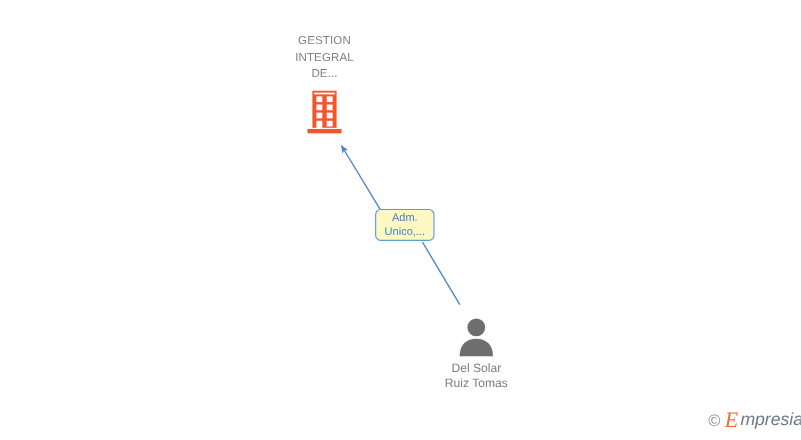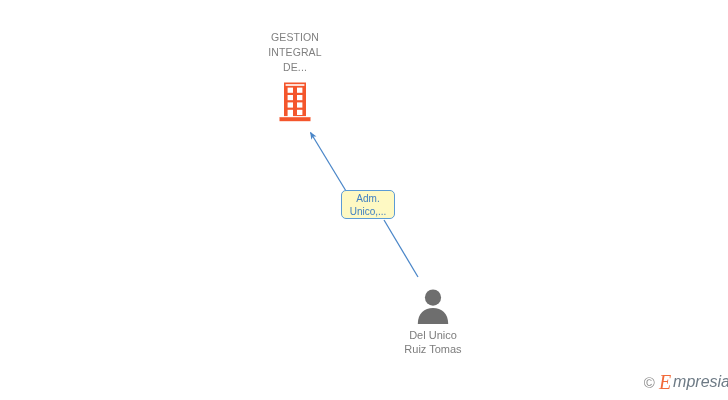--- a/index.html
+++ b/index.html
@@ -183,21 +183,21 @@
 Unico,...</div>
   </div>
 
   <div class="person-node">
     <div class="person-icon-wrap">
       <svg width="34" height="36" viewBox="0 0 34 36" xmlns="http://www.w3.org/2000/svg">
         <circle cx="17" cy="9.6" r="8.1" fill="#6e6e6e"></circle>
         <path d="M1.8,36 C1.8,25.2 8.4,20.0 17,20.0 C25.6,20.0 32.2,25.2 32.2,36 Z" fill="#6e6e6e"></path>
       </svg>
     </div>
-    <div class="person-label">Del Unico
+    <div class="person-label">Del Solar
 Ruiz Tomas</div>
   </div>
 
   <div class="watermark">
     <span class="wm-copy">©</span>
     <span class="wm-e">E</span>
     <span class="wm-rest">mpresia</span>
   </div>
 
 </div>

